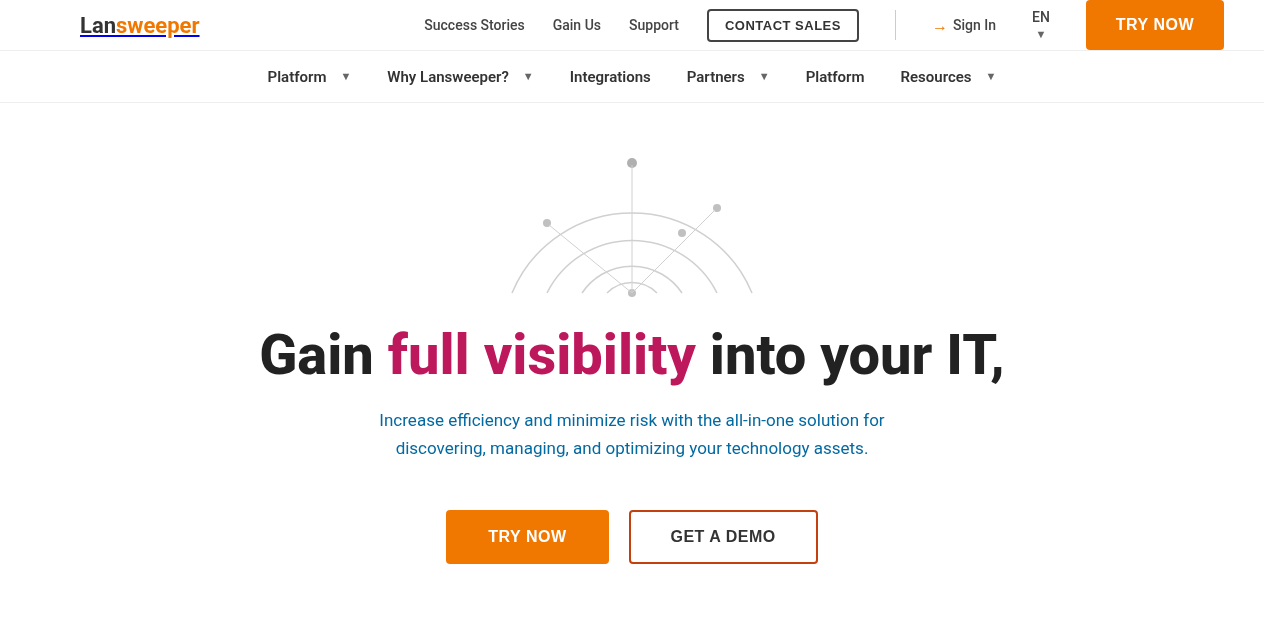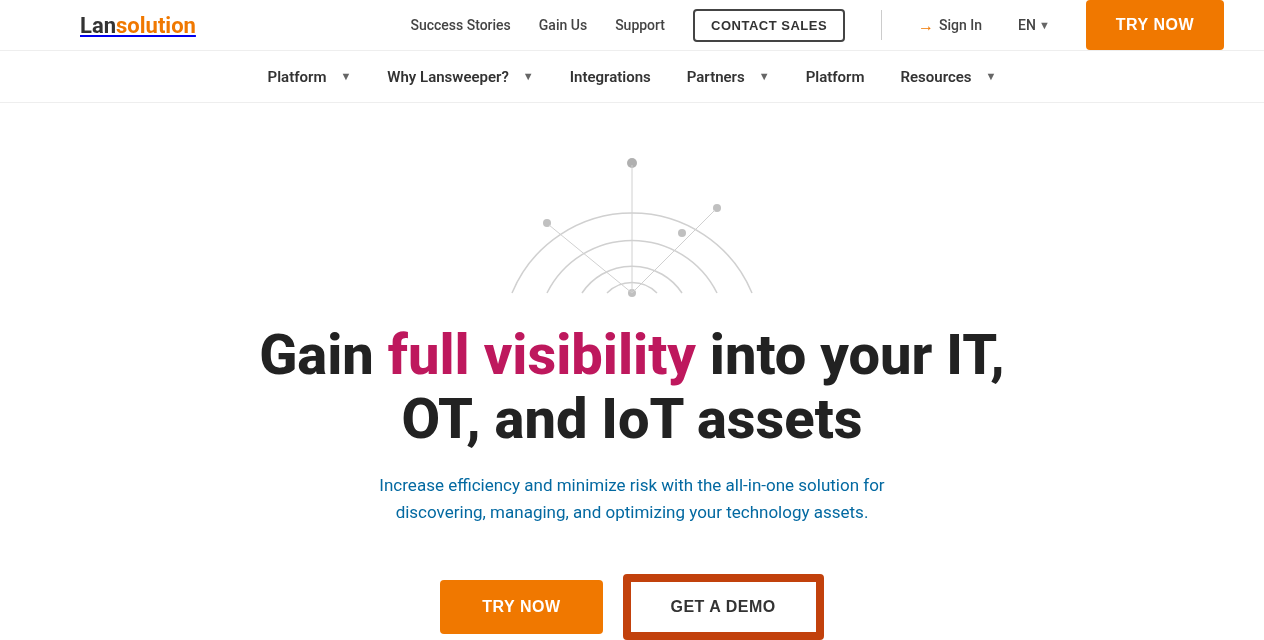--- a/index.html
+++ b/index.html
@@ -22,21 +22,21 @@
       font-size: 13px;
       font-weight: 700;
       padding: 7px 16px;
       border-radius: 4px;
       cursor: pointer;
       letter-spacing: 0.5px;
     }
     .divider-vertical { width: 1px; height: 30px; background: #ccc; }
     .sign-in-link { display: flex; align-items: center; gap: 5px; color: #444; font-size: 14px; font-weight: 500; text-decoration: none; }
     .sign-in-icon { color: #f07800; font-size: 16px; }
-    .lang-selector { display: flex; align-items: center; gap: 3px; color: #444; font-size: 14px; font-weight: 500; cursor: pointer; }
+    .lang-selector { display: flex; align-items: center; gap: 3px; color: #444; font-size: 14px; font-weight: 500; cursor: pointer; flex-direction: column; }
     .try-now-btn-top {
       background: #f07800;
       color: #fff;
       font-size: 16px;
       font-weight: 700;
       padding: 16px 30px;
       border: none;
       border-radius: 4px;
       cursor: pointer;
       letter-spacing: 0.5px;
@@ -120,21 +120,21 @@
       border-radius: 4px;
       cursor: pointer;
       letter-spacing: 0.5px;
     }
     .get-demo-btn {
       background: #fff;
       color: #333;
       font-size: 16px;
       font-weight: 700;
       padding: 16px 40px;
-      border: 8px solid #c2410c;
+      border: 2px solid #c2410c;
       border-radius: 4px;
       cursor: pointer;
       letter-spacing: 0.5px;
     }
 
     .header-wrapper {
       display: flex;
       align-items: center;
       justify-content: space-between;
       padding: 0 40px;
@@ -144,21 +144,21 @@
     .header-right { display: flex; align-items: center; gap: 36px; }
   </style>
 </head>
 <body>
 
 <div class="header-wrapper">
   <div class="header-left">
     <a href="#">
       <span class="logo">
         <span class="logo-lan">Lan</span>
-          <span class="logo-sweeper">solution</span>
+          <span class="logo-sweeper">sweeper</span>
       </span>
     </a>
   </div>
   <div class="header-right">
     <nav class="top-bar-nav">
       <a href="#">Success Stories</a>
       <a href="#">Gain Us</a>
       <a href="#">Support</a>
       <button class="contact-sales-btn">CONTACT SALES</button>
     </nav>
@@ -221,20 +221,19 @@
       <circle cx="190" cy="110" r="4" fill="#c0c0c0"></circle>
 
       <line x1="140" y1="170" x2="140" y2="42" stroke="#d0d0d0" stroke-width="1"></line>
       <line x1="140" y1="170" x2="223" y2="87" stroke="#d0d0d0" stroke-width="1"></line>
       <line x1="140" y1="170" x2="57" y2="102" stroke="#d0d0d0" stroke-width="1"></line>
     </svg>
   </div>
 
   <h1 class="hero-headline">
     <span>Gain </span><span class="highlight">full visibility</span><span> into your IT,</span><br>
-    <span>OT, and IoT assets</span>
   </h1>
   <p class="hero-sub">Increase efficiency and minimize risk with the all-in-one solution for discovering, managing, and optimizing your technology assets.</p>
   <div class="hero-buttons">
     <button class="try-now-btn">TRY NOW</button>
     <button class="get-demo-btn">GET A DEMO</button>
   </div>
 </section>
 
 </body></html>

